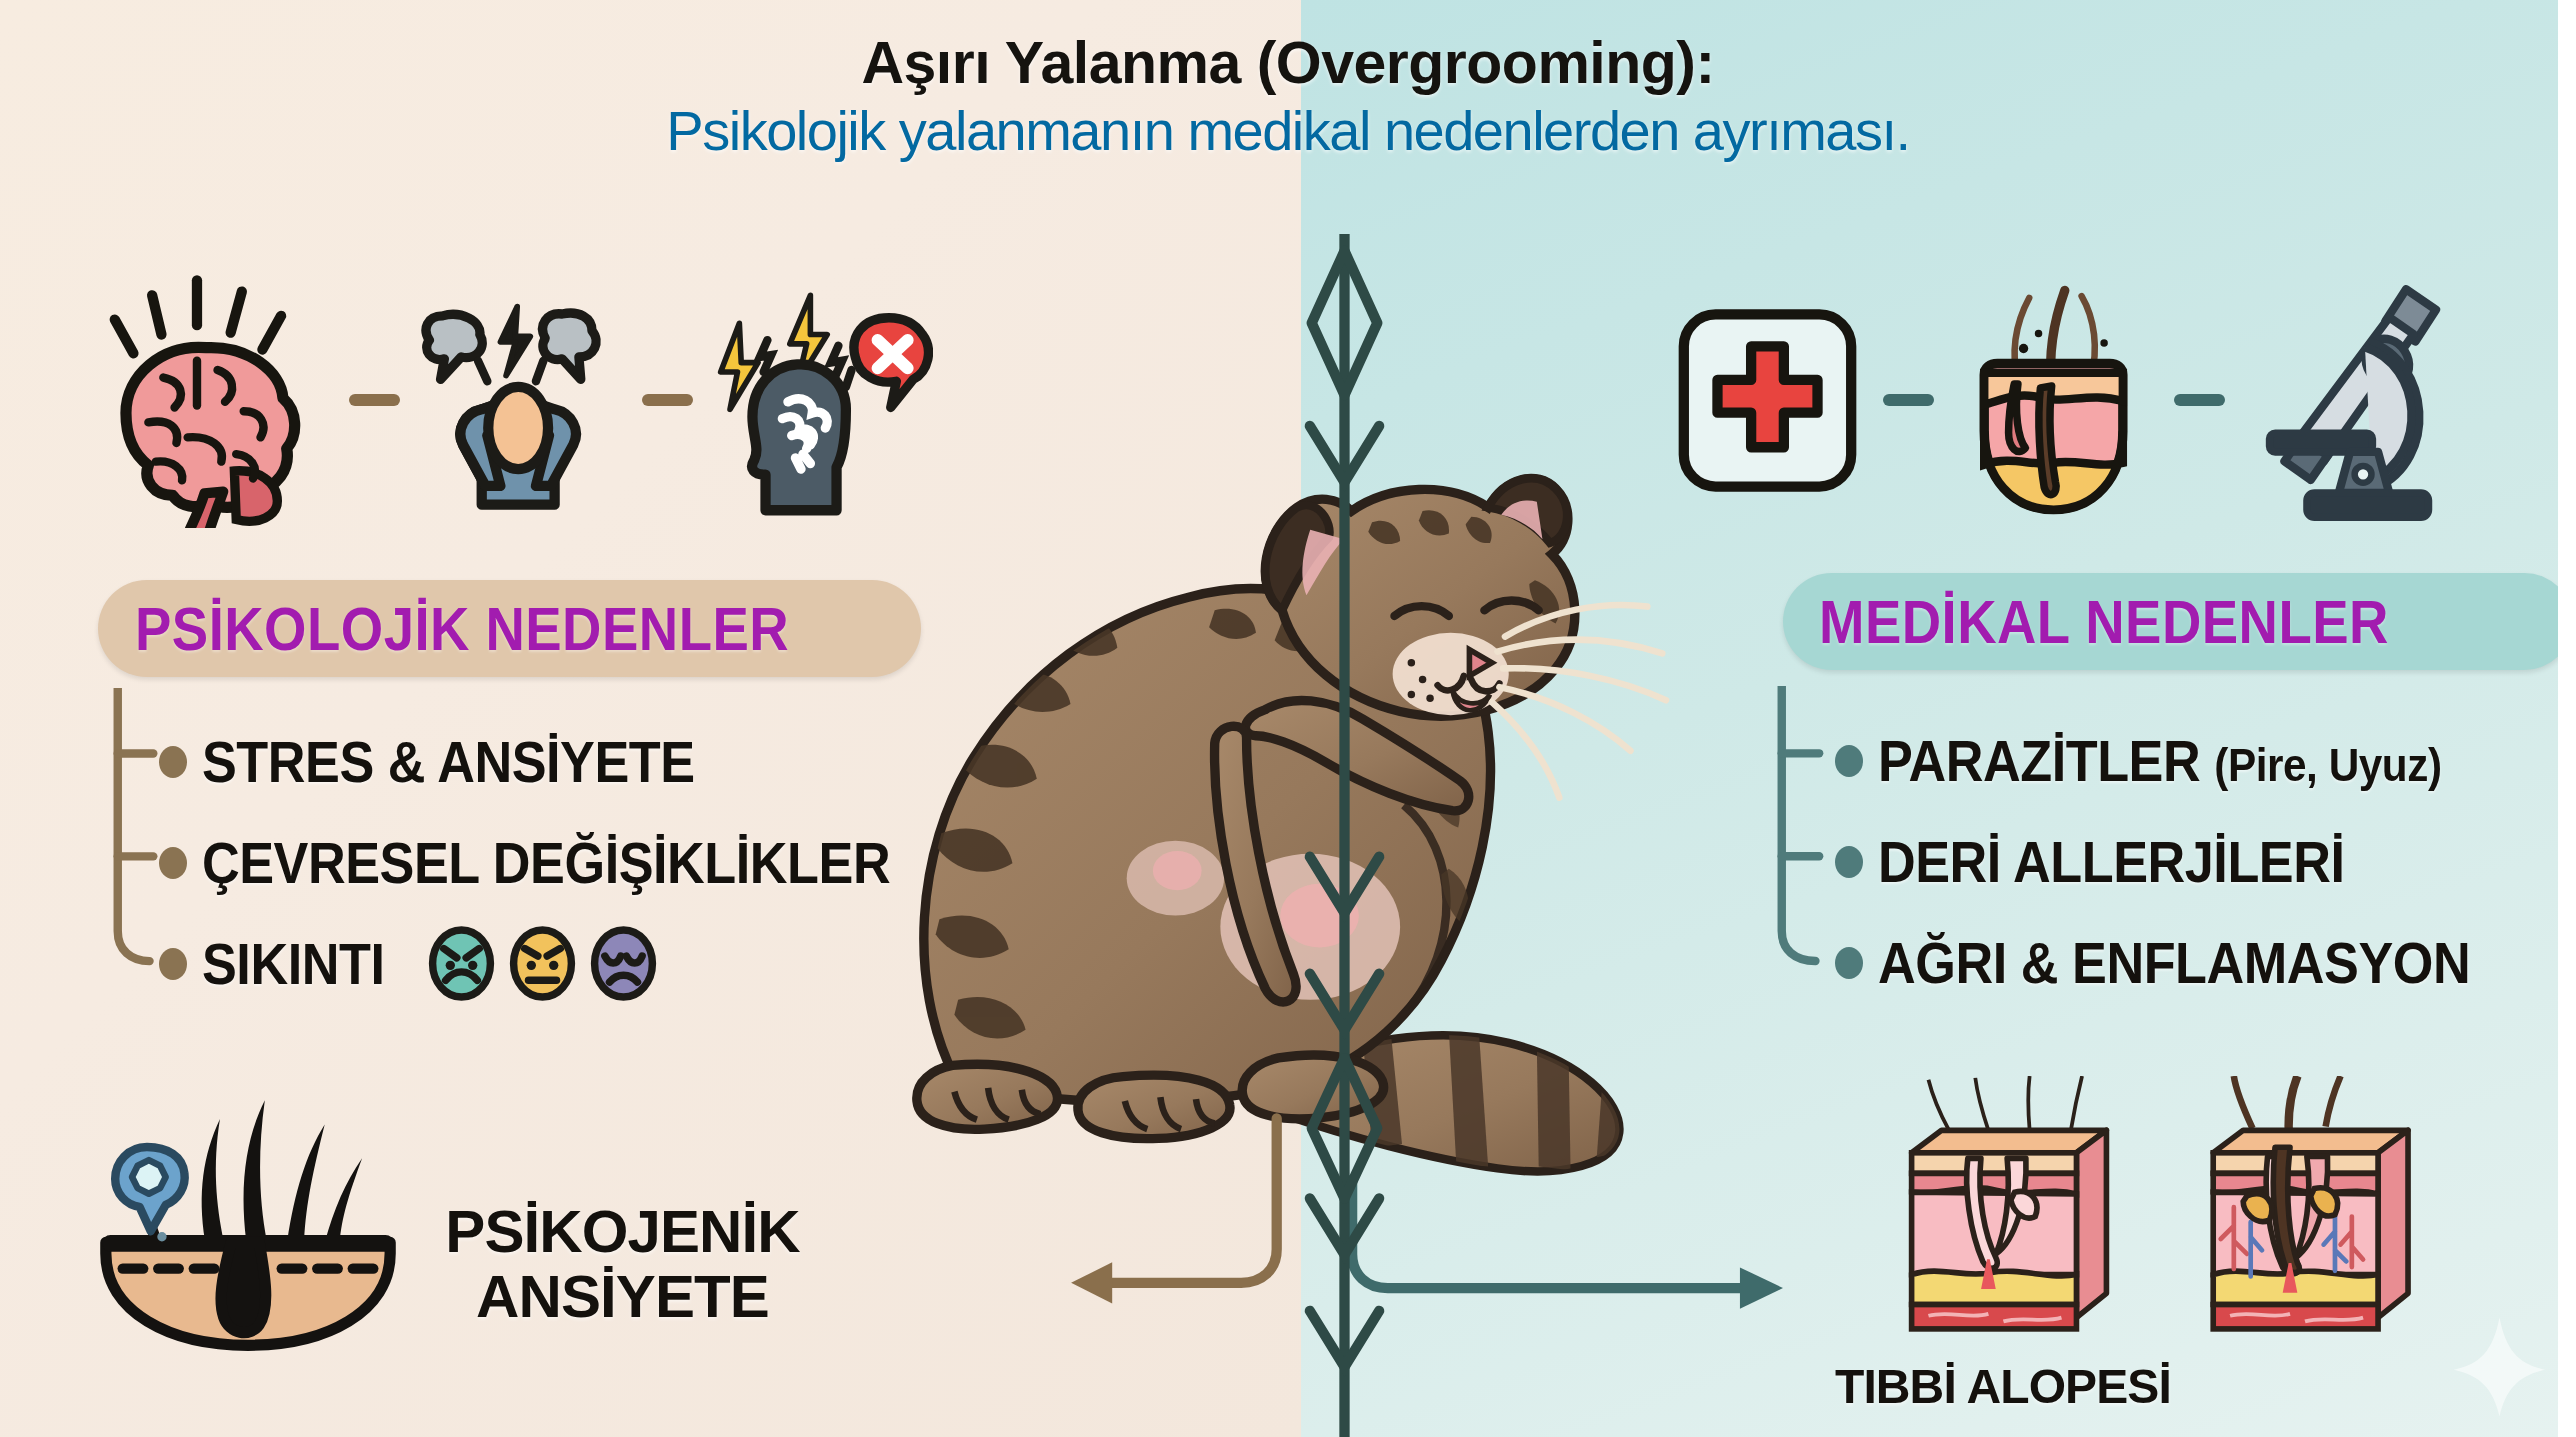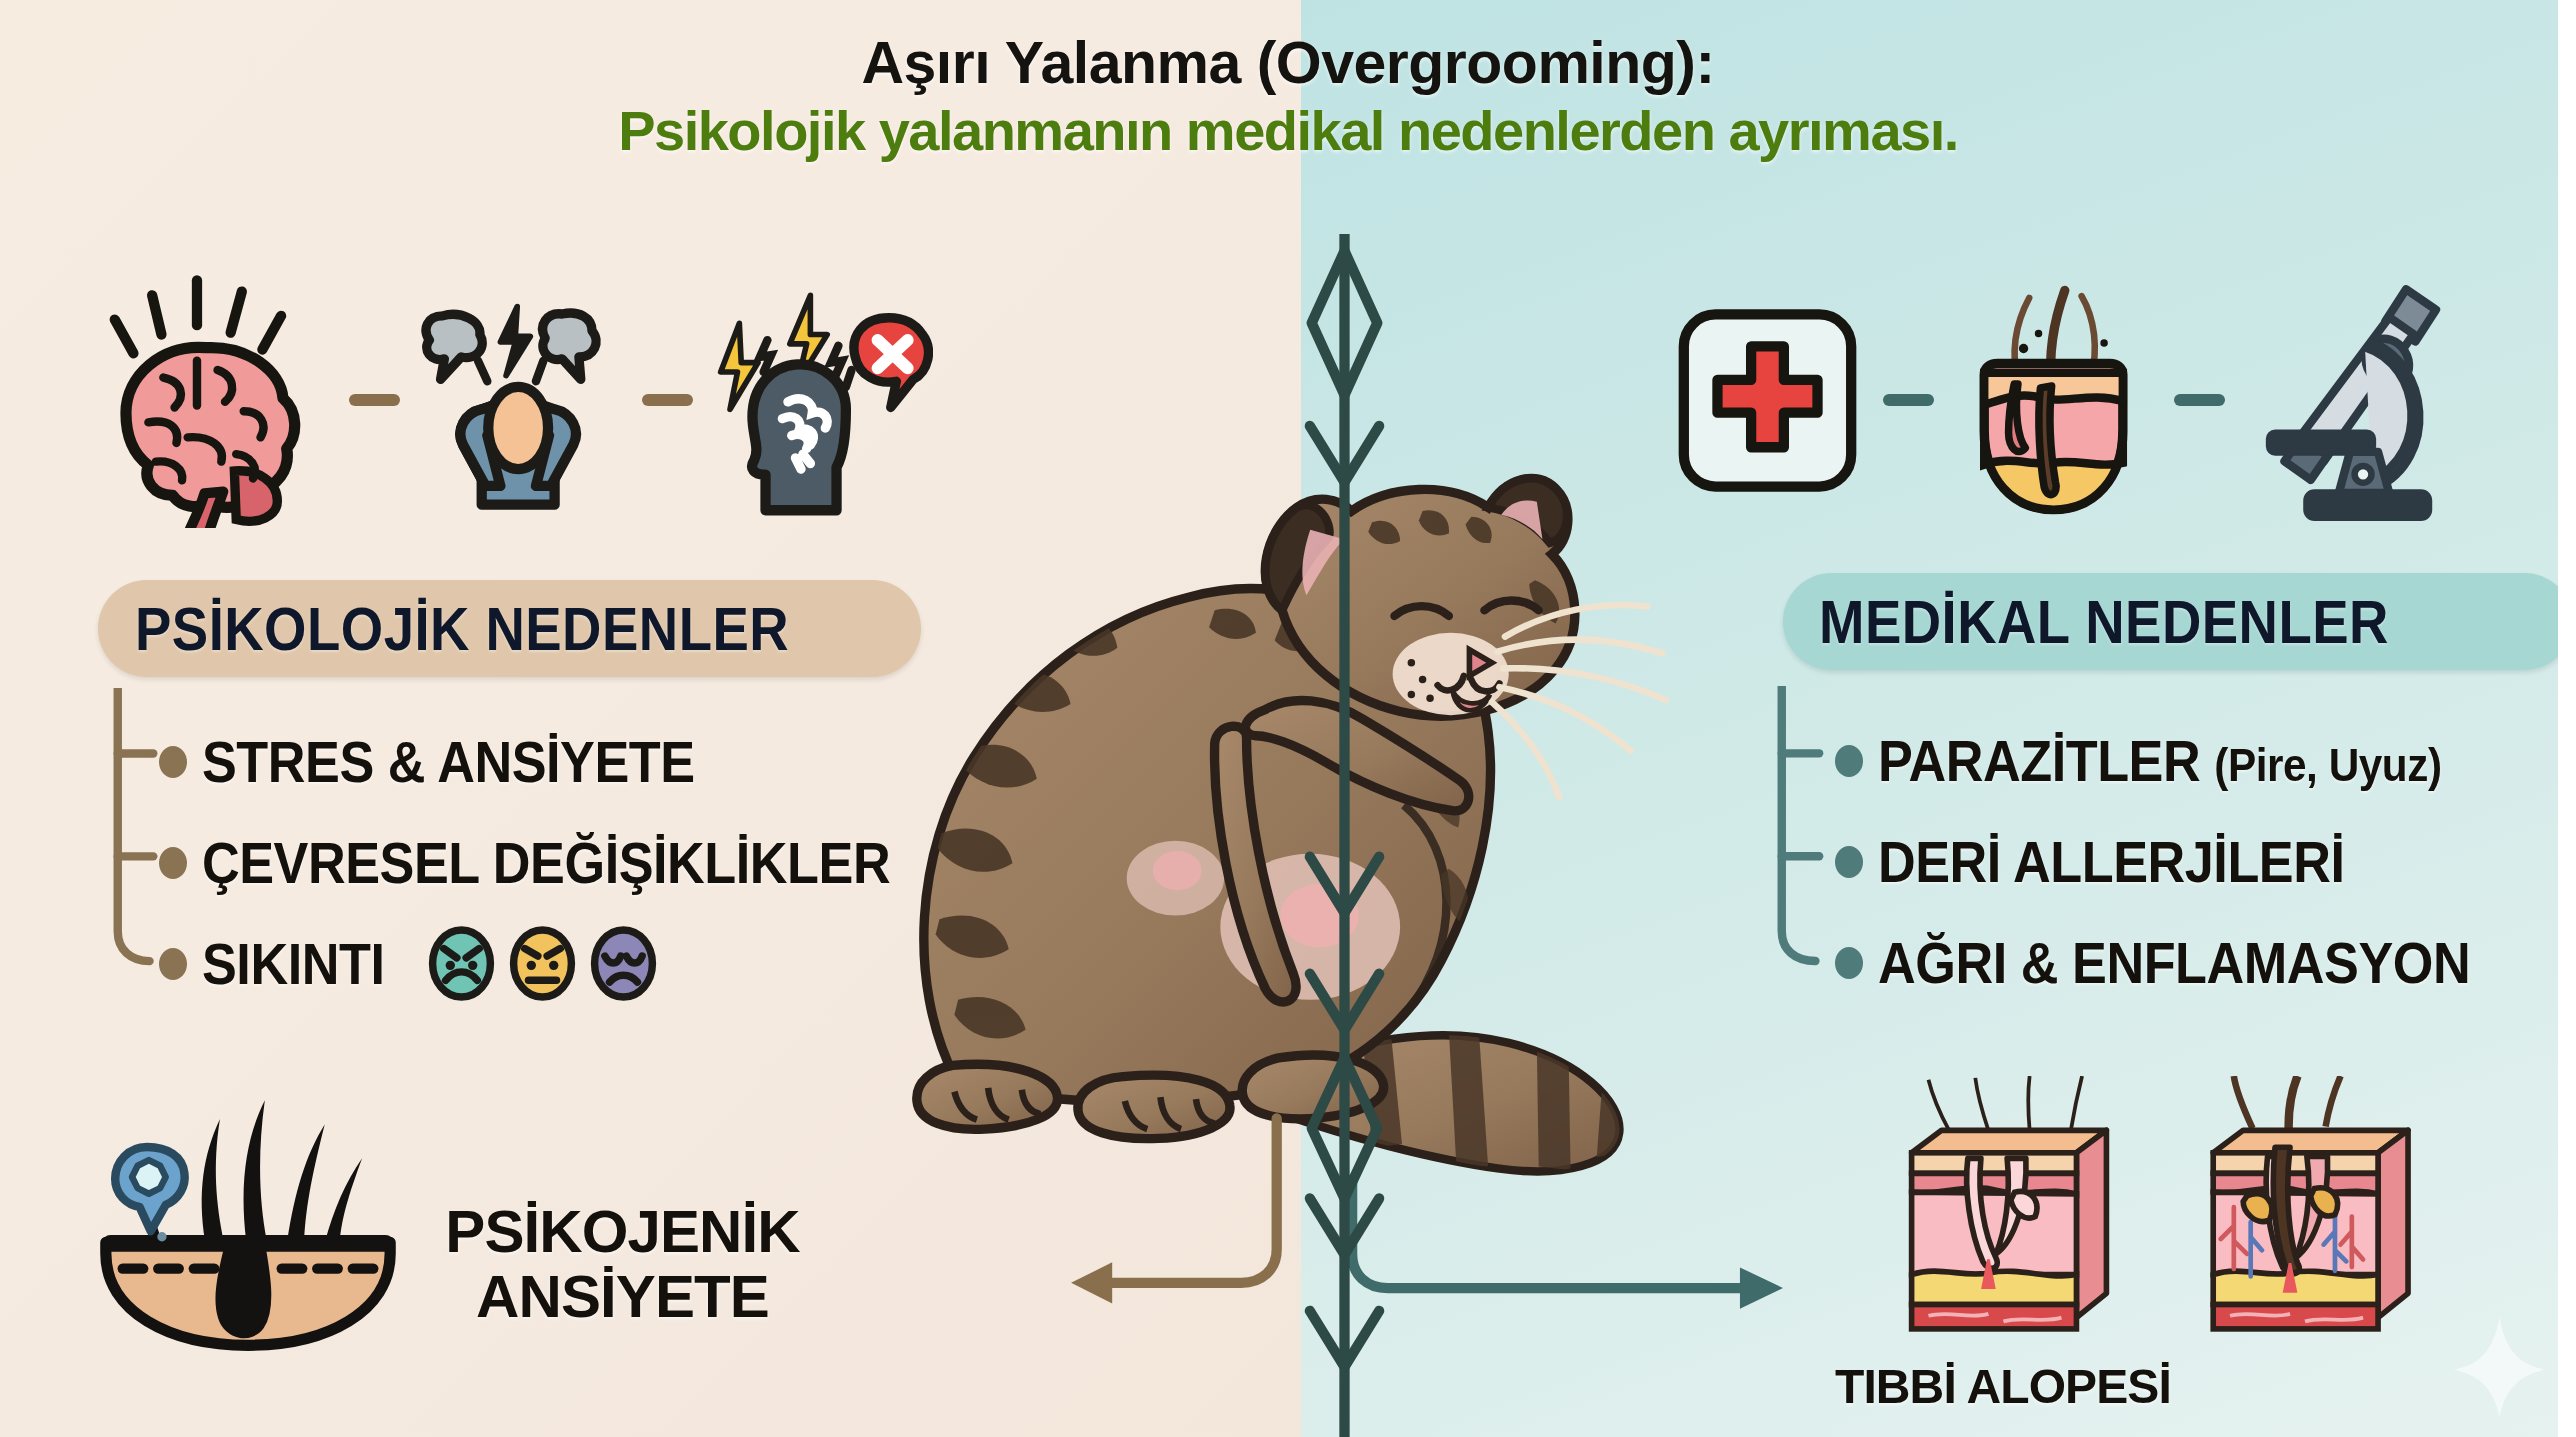--- a/index.html
+++ b/index.html
@@ -26,35 +26,35 @@
   .title-wrap {
     position:absolute; left:0; top:32px; width:2576px;
     text-align:center; z-index:40;
   }
   .title-1 {
     font-size:59px; font-weight:bold; color:#15130f;
     letter-spacing:-0.5px; line-height:1.06;
     text-shadow:0 1.9px 3.7px rgba(255,255,255,.65);
   }
   .title-2 {
-    font-size:56px; font-weight:bold; color:#4d7c0f;
+    font-size:56px; font-weight:normal; color:#0369a1;
     letter-spacing:-1.5px; line-height:1.12;
     margin-top:5.6px;
     text-shadow:0 1.9px 3.7px rgba(255,255,255,.65);
   }
 
   
   .divider { position:absolute; left:1293px; top:234px; z-index:35; }
 
   
   .pill {
     position:absolute; z-index:30;
     border-radius:56px;
     display:flex; align-items:center;
-    font-weight:bold; color:#0f172a;
+    font-weight:bold; color:#a21caf;
     font-stretch:condensed;
     box-shadow:0 2.8px 5.6px rgba(0,0,0,.10);
   }
   .pill span { display:block; }
   #pill-left {
     left:98px; top:580px; width:786px; height:97px;
     background:#e0c7ab; padding-left:37px;
   }
   #pill-left span { font-size:62px; letter-spacing:0.5px;
     transform:scaleX(0.88); transform-origin:left center;

